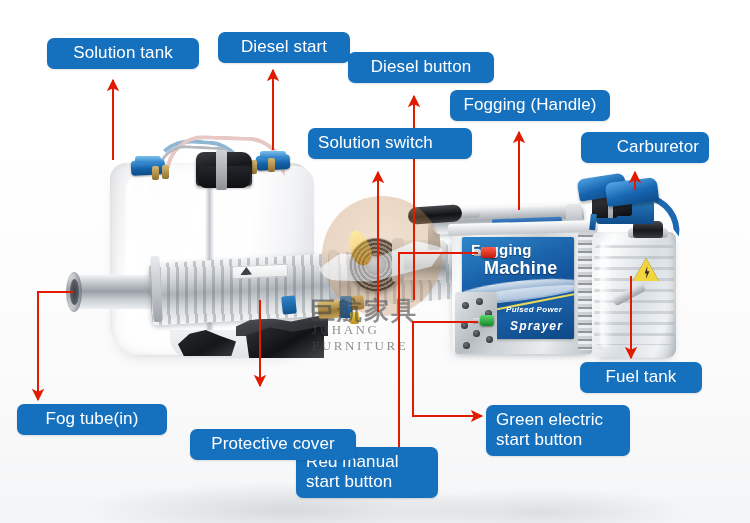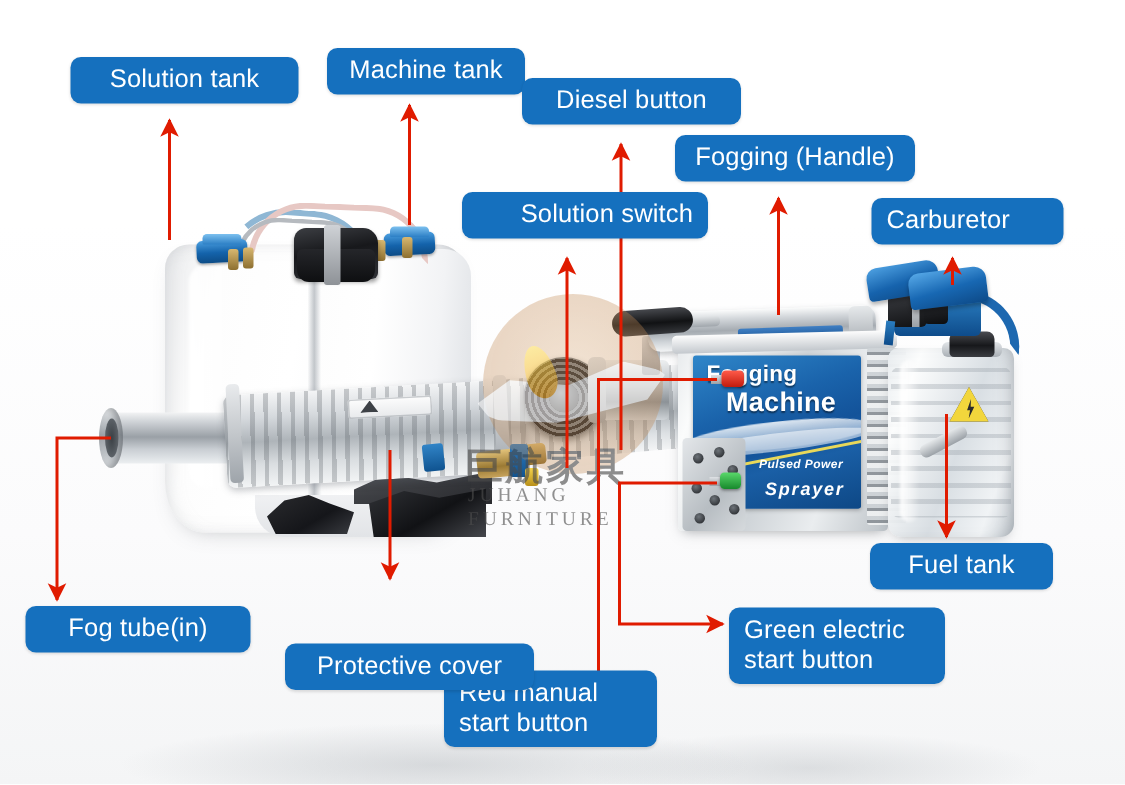--- a/index.html
+++ b/index.html
@@ -674,29 +674,29 @@
 
       <path d="M478,322 L413,322 L413,416 L482,416"></path>
 
       <path d="M478,253 L399,253 L399,464 L420,464"></path>
     </g>
   </svg>
 
   <div id="anno">
     <div class="tag" style="left:47px;top:38px;width:132px;text-align:center;">Solution tank</div>
 
-    <div class="tag" style="left:218px;top:32px;width:112px;text-align:center;">Machine tank</div>
+    <div class="tag" style="left:218px;top:32px;width:112px;text-align:center;">Diesel start</div>
 
     <div class="tag" style="left:348px;top:52px;width:126px;text-align:center;">Diesel button</div>
 
     <div class="tag" style="left:450px;top:90px;width:140px;text-align:center;">Fogging (Handle)</div>
 
-    <div class="tag" style="left:581px;top:132px;width:108px;text-align:left;">Carburetor</div>
-
-    <div class="tag" style="left:308px;top:128px;width:144px;text-align:right;">Solution switch</div>
+    <div class="tag" style="left:581px;top:132px;width:108px;text-align:right;">Carburetor</div>
+
+    <div class="tag" style="left:308px;top:128px;width:144px;text-align:left;">Solution switch</div>
 
     <div class="tag" style="left:580px;top:362px;width:102px;text-align:center;">Fuel tank</div>
 
     <div class="tag" style="left:486px;top:405px;width:124px;text-align:left;">Green electric
 start button</div>
 
     <div class="tag" style="left:296px;top:447px;width:122px;text-align:left;">Red manual
 start button</div>
 
     <div class="tag" style="left:190px;top:392px;width:146px;text-align:center;margin-top:37px;">Protective cover</div>

